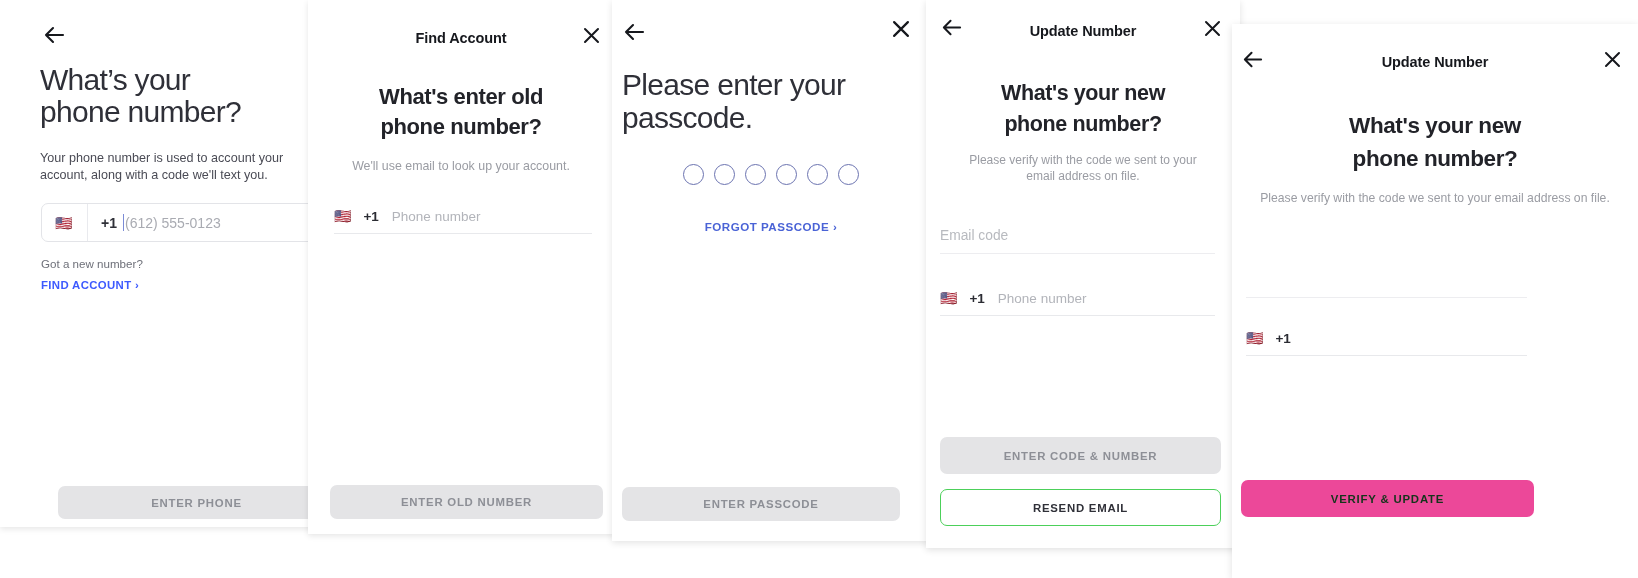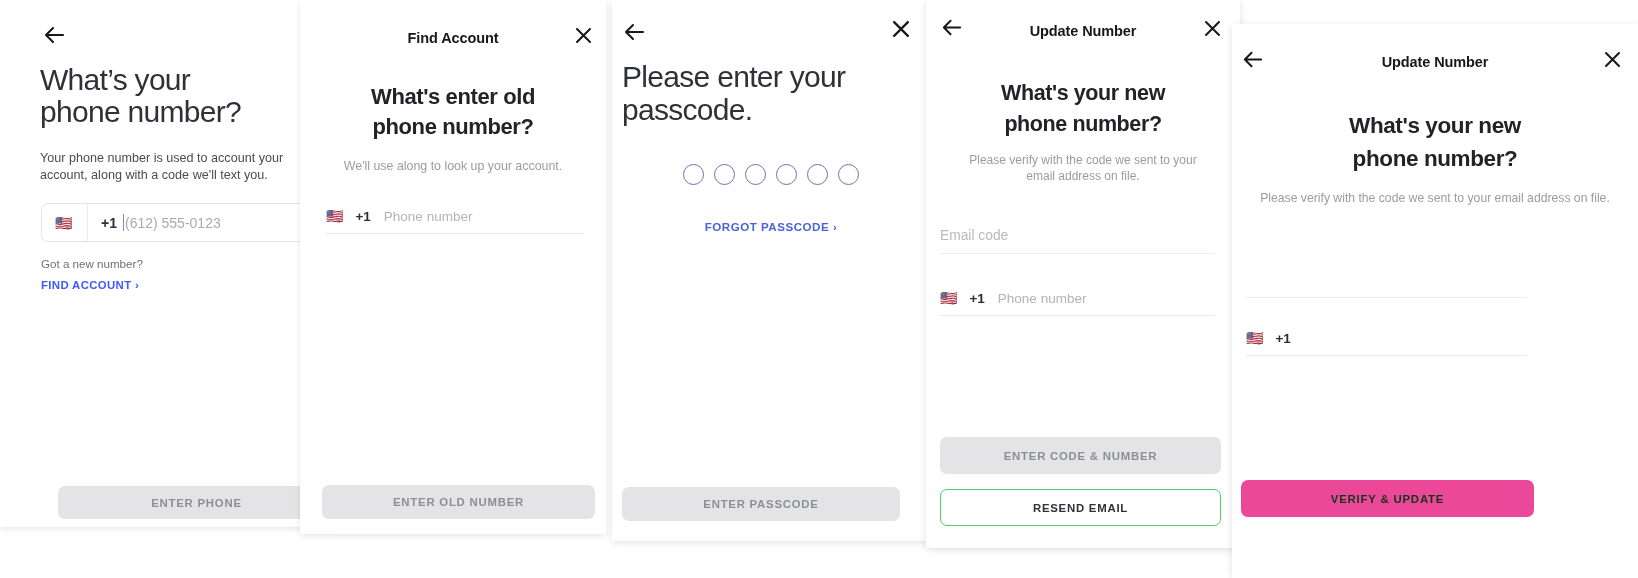--- a/index.html
+++ b/index.html
@@ -14,21 +14,21 @@
   .stage{position:absolute;inset:0;}
 
   .panel{
     position:absolute;
     background:#ffffff;
     box-sizing:border-box;
     overflow:hidden;
   }
   
   #p1{left:0;   top:0;   width:340px; height:527px; box-shadow:0 2px 6px rgba(0,0,0,.10);}
-  #p2{left:300px;top:0;  width:306px; height:534px; box-shadow:0 2px 6px rgba(0,0,0,.10);}
+  #p2{left:308px;top:0;  width:306px; height:534px; box-shadow:0 2px 6px rgba(0,0,0,.10);}
   #p3{left:612px;top:0;  width:318px; height:541px; box-shadow:0 2px 7px rgba(0,0,0,.11);}
   #p4{left:926px;top:0;  width:314px; height:548px; box-shadow:0 2px 7px rgba(0,0,0,.12);}
   #p5{left:1232px;top:24px;width:406px;height:554px; box-shadow:0 2px 8px rgba(0,0,0,.12);}
 
   
   .nav{position:relative;height:0;}
   .navbtn{
     position:absolute;
     color:#111217;
     font-size:22px;
@@ -176,21 +176,21 @@
       <div class="navbtn" style="right:14px;top:27px;">
         <svg class="ic" width="17" height="17" viewBox="0 0 17 17" fill="none" aria-hidden="true">
           <path d="M2 2L15 15M15 2L2 15" stroke="#16181d" stroke-width="2" stroke-linecap="round"></path>
         </svg>
       </div>
     </div>
 
     <div class="h1 light" style="position:absolute;left:0;top:82px;width:100%;text-align:center;font-size:22px;line-height:1.38;white-space:pre-line;">What's enter old
 phone number?</div>
 
-    <div class="sub grey" style="position:absolute;left:0;top:158px;width:100%;text-align:center;font-size:12.4px;">We'll use along to look up your account.</div>
+    <div class="sub grey" style="position:absolute;left:0;top:158px;width:100%;text-align:center;font-size:12.4px;">We'll use email to look up your account.</div>
 
     <div class="lineflag" style="position:absolute;left:26px;top:208px;width:258px;">
       <span class="fl">🇺🇸</span>
       <span class="cc">+1</span>
       <span class="ph">Phone number</span>
     </div>
 
     <div class="btn disabled" style="position:absolute;left:22px;top:485px;width:273px;height:34px;">ENTER OLD NUMBER</div>
   </div>
 
@@ -201,21 +201,21 @@
           <path d="M21 11H4M4 11l7-7M4 11l7 7" stroke="#16181d" stroke-width="2.1" stroke-linecap="round" stroke-linejoin="round"></path>
         </svg>
       </div>
       <div class="navbtn" style="right:20px;top:20px;">
         <svg class="ic" width="18" height="18" viewBox="0 0 17 17" fill="none" aria-hidden="true">
           <path d="M2 2L15 15M15 2L2 15" stroke="#16181d" stroke-width="2.1" stroke-linecap="round"></path>
         </svg>
       </div>
     </div>
 
-    <div class="h1" style="position:absolute;left:10px;top:60px;width:300px;font-size:30px;line-height:1.1;white-space:pre-line;">Please enter your
+    <div class="h1" style="position:absolute;left:10px;top:68px;width:300px;font-size:30px;line-height:1.1;white-space:pre-line;">Please enter your
 passcode.</div>
 
     <div class="dots" style="position:absolute;left:0;top:164px;width:100%;">
         <div class="dot"></div>
         <div class="dot"></div>
         <div class="dot"></div>
         <div class="dot"></div>
         <div class="dot"></div>
         <div class="dot"></div>
       </div>

